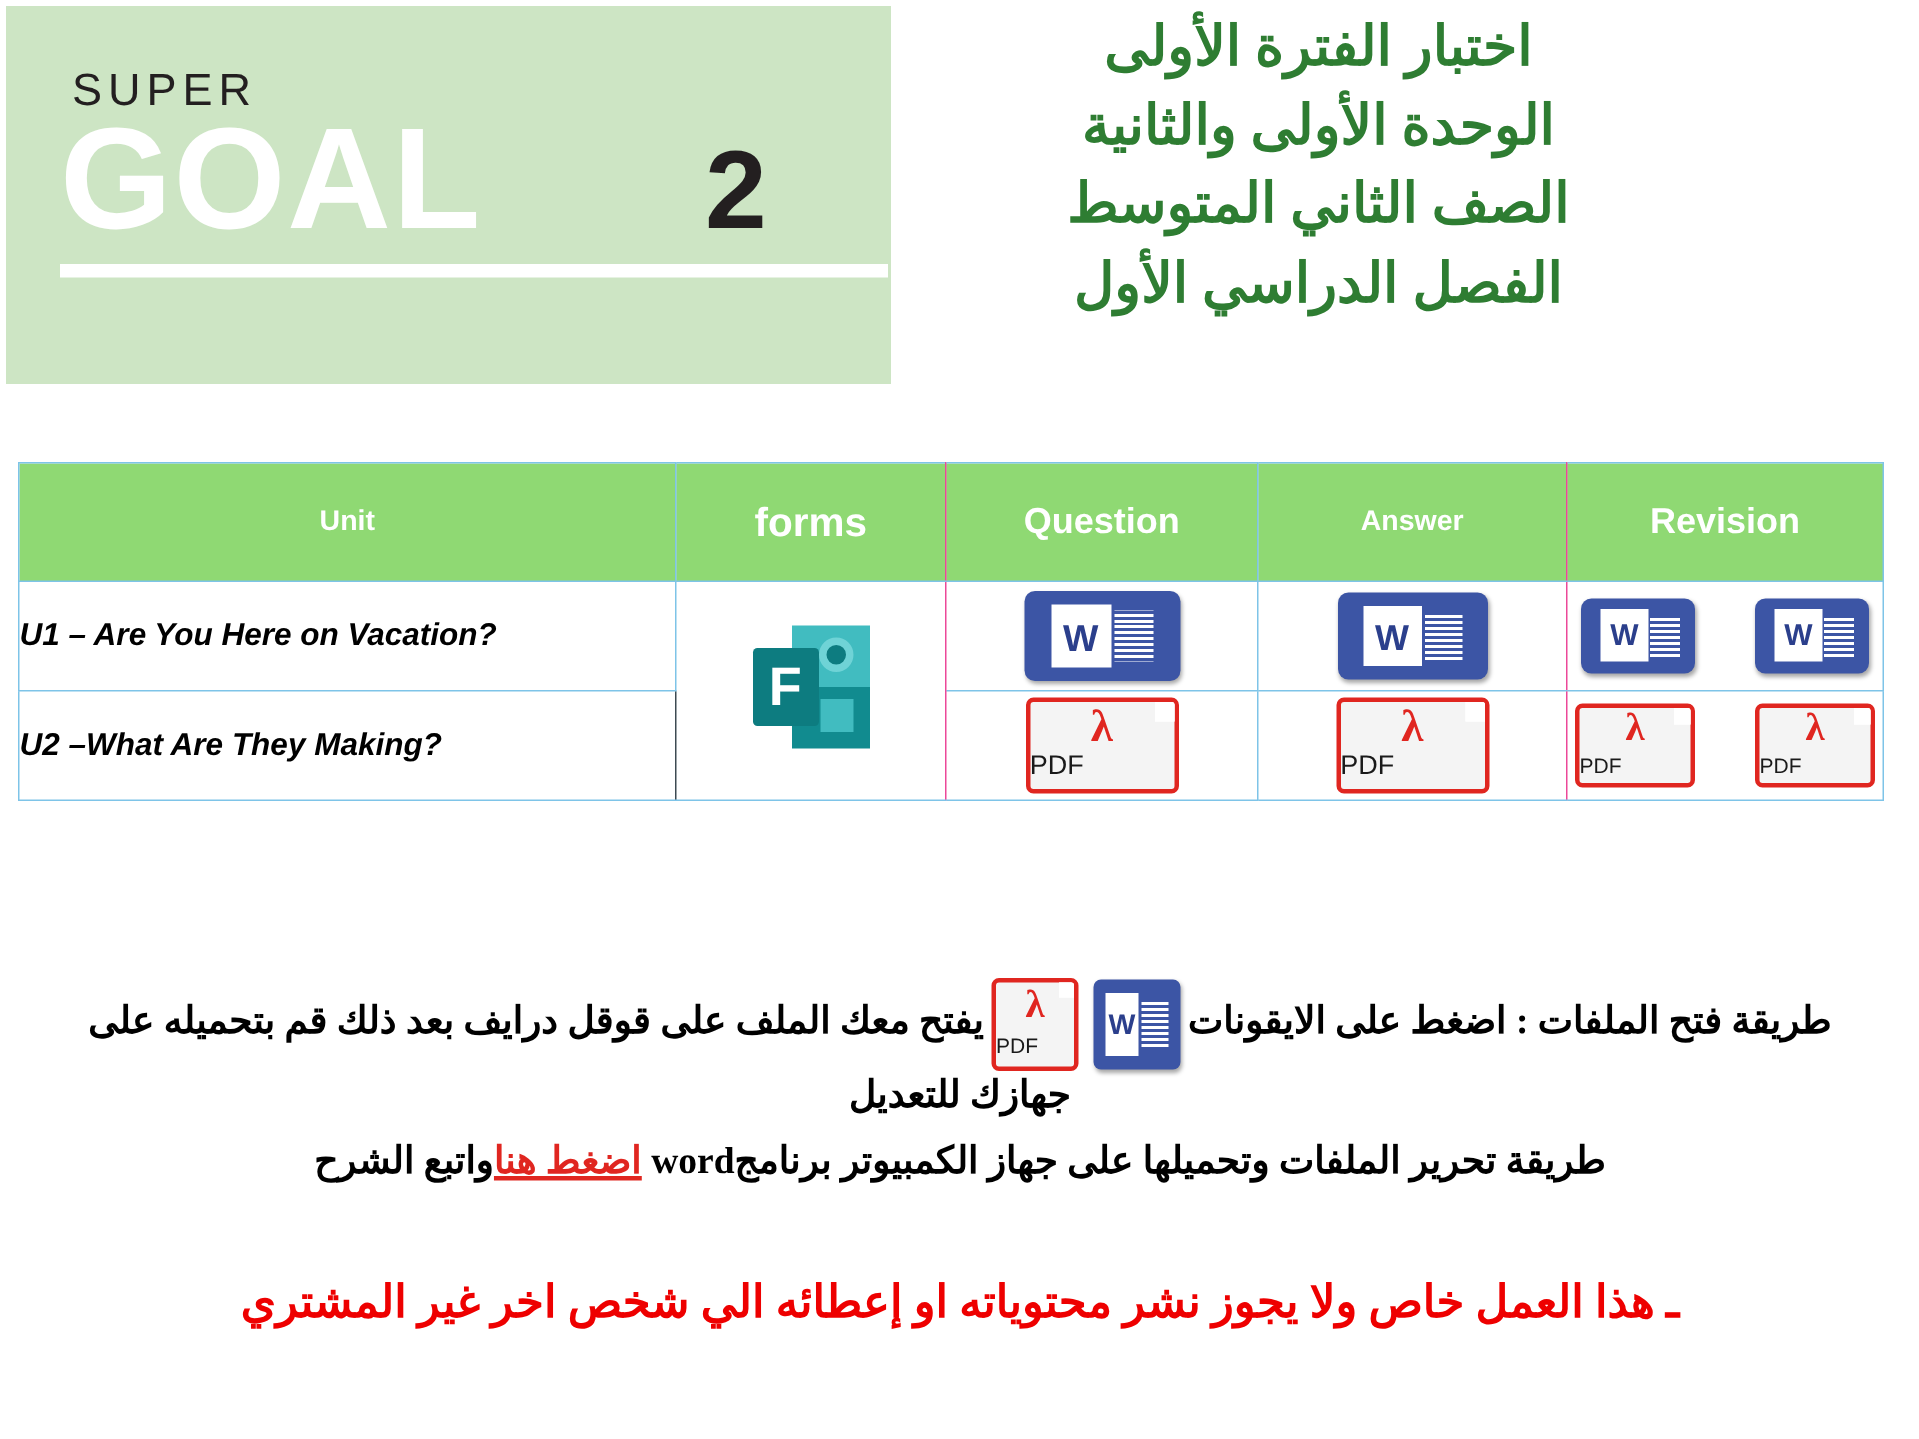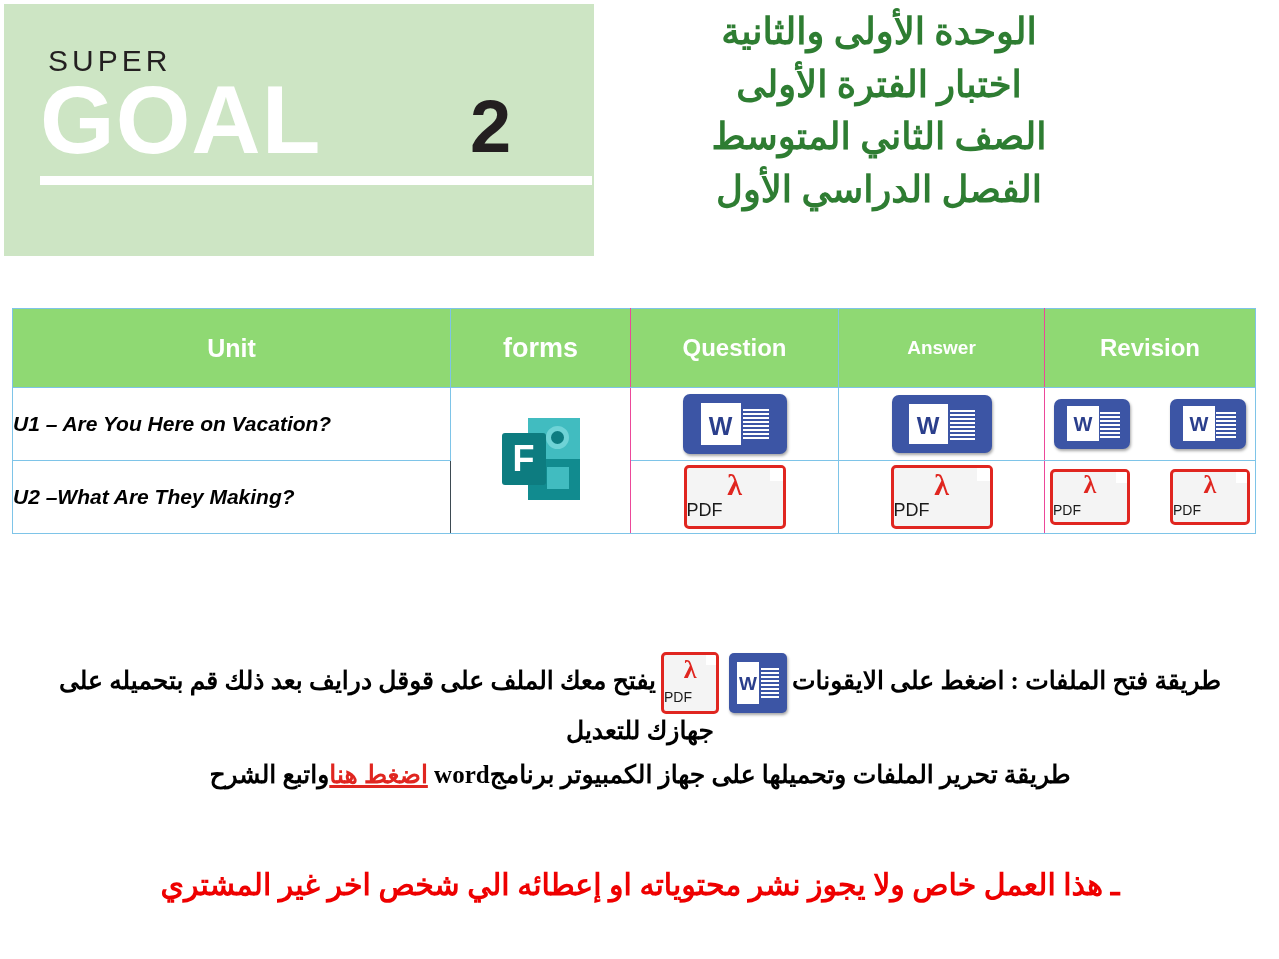--- a/index.html
+++ b/index.html
@@ -101,21 +101,21 @@
   table.grid .sep-left { border-left: 1px solid #3d4a52; }
   table.grid .sep-right { border-right: 1px solid #ec4899; }
 
   thead th {
     background: #8fd973;
     color: #ffffff;
     font-weight: 700;
     text-align: center;
     height: 78px;
   }
-  th.h-unit     { font-size: 25px; vertical-align: top; padding-top: 16px; }
+  th.h-unit     { font-size: 19px; vertical-align: top; padding-top: 16px; }
   th.h-forms    { font-size: 27px; vertical-align: bottom; padding-bottom: 12px; }
   th.h-question { font-size: 24px; vertical-align: middle; padding-bottom: 4px; }
   th.h-answer   { font-size: 19px; vertical-align: top; padding-top: 14px; }
   th.h-revision { font-size: 24px; vertical-align: middle; }
 
   td.unit-cell {
     text-align: left;
     padding: 6px 0 0 12px;
     font-size: 21px;
     font-weight: 700;
@@ -280,38 +280,37 @@
     position: absolute;
     left: 90px; top: 848px;
     width: 1100px;
     direction: rtl;
     text-align: center;
     color: #ee0000;
     font-family: "Liberation Serif", "DejaVu Serif", serif;
     font-weight: 700;
     font-size: 30px;
     line-height: 1.38;
-    margin-top: 16px;
   }
 </style>
 </head>
 <body>
 
 <div class="header-band">
 
   <div class="logo-box">
     <div class="logo-super">SUPER</div>
     <div class="logo-goal">GOAL</div>
     <div class="logo-two">2</div>
     <div class="logo-rule"></div>
   </div>
 
   <div class="arabic-title">
+    <div>اختبار الفترة الأولى</div>
     <div>الوحدة الأولى والثانية</div>
-    <div>اختبار الفترة الأولى</div>
     <div>الصف الثاني المتوسط</div>
     <div>الفصل الدراسي الأول</div>
   </div>
 
 </div>
 
 <div class="grid-wrap">
   <table class="grid">
     <colgroup>
       <col style="width:438px">

